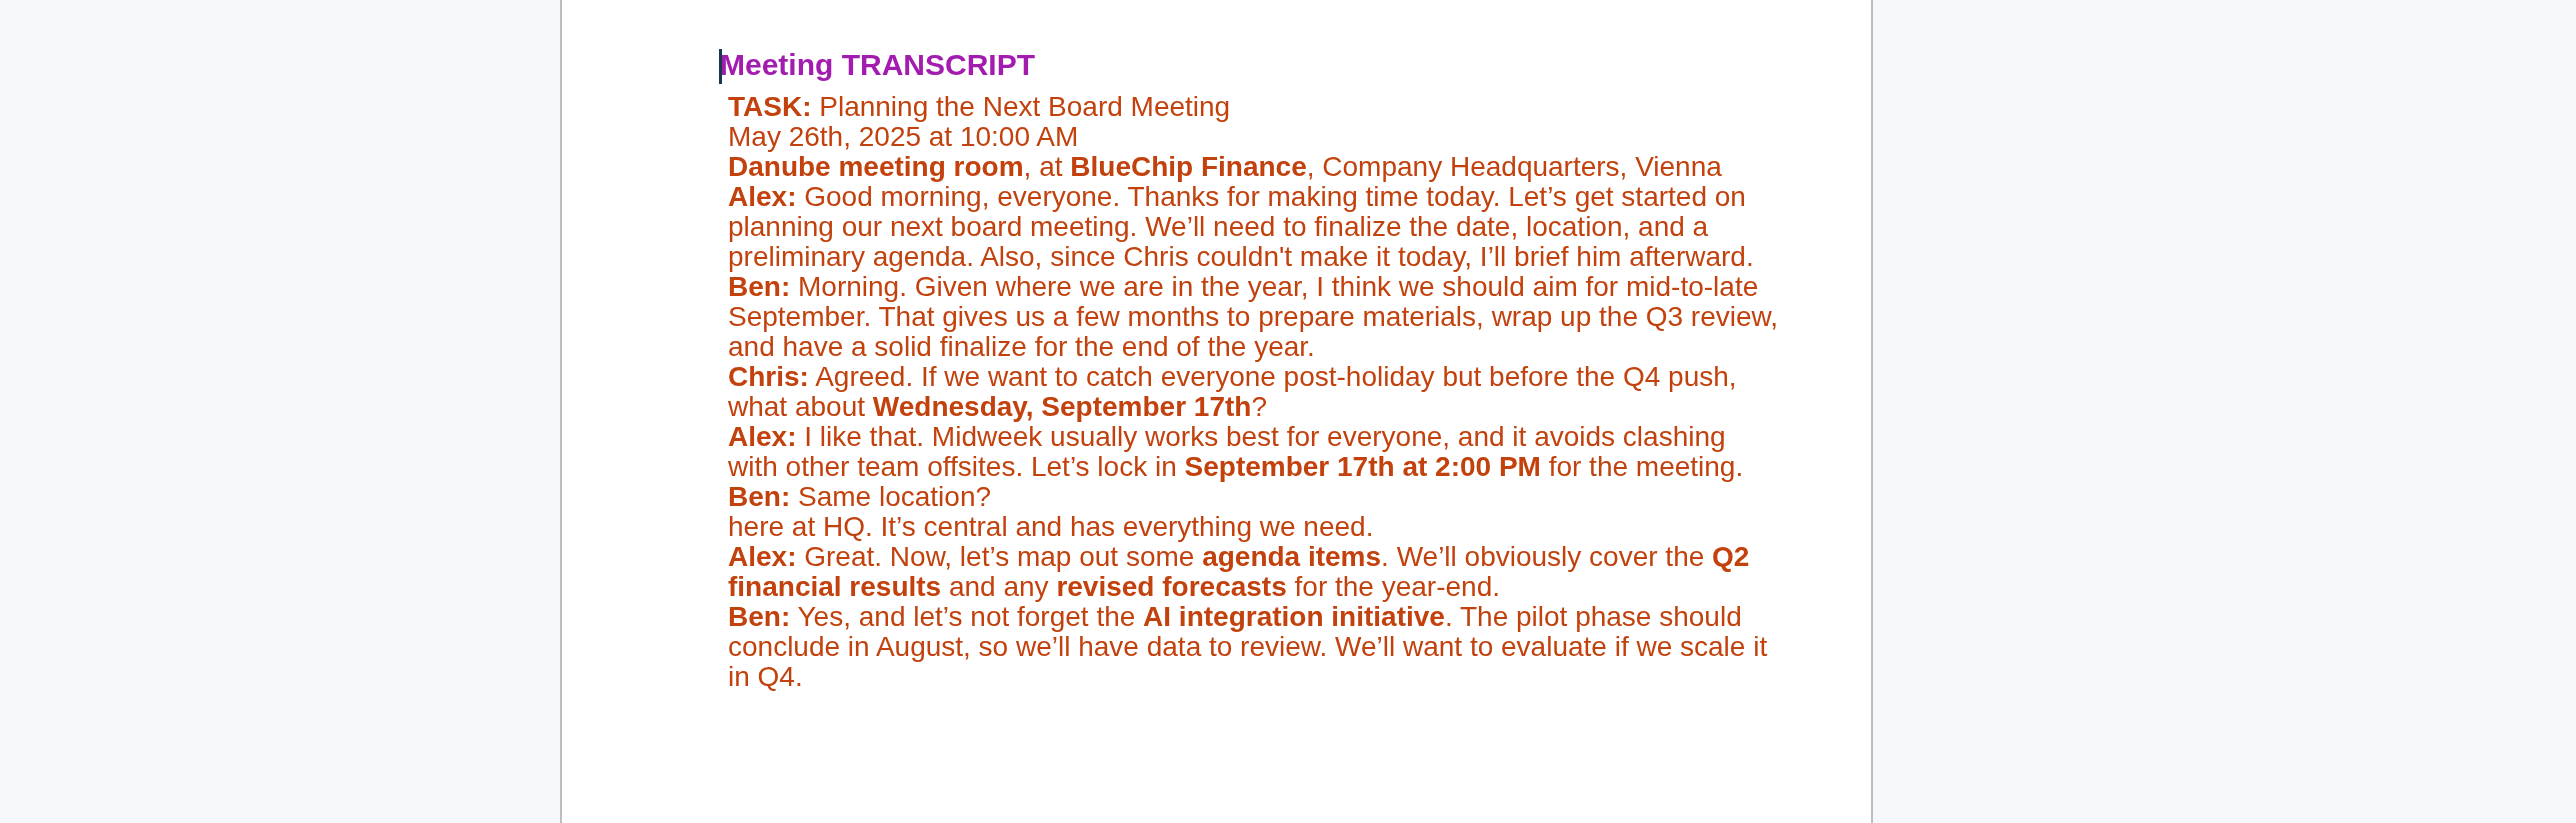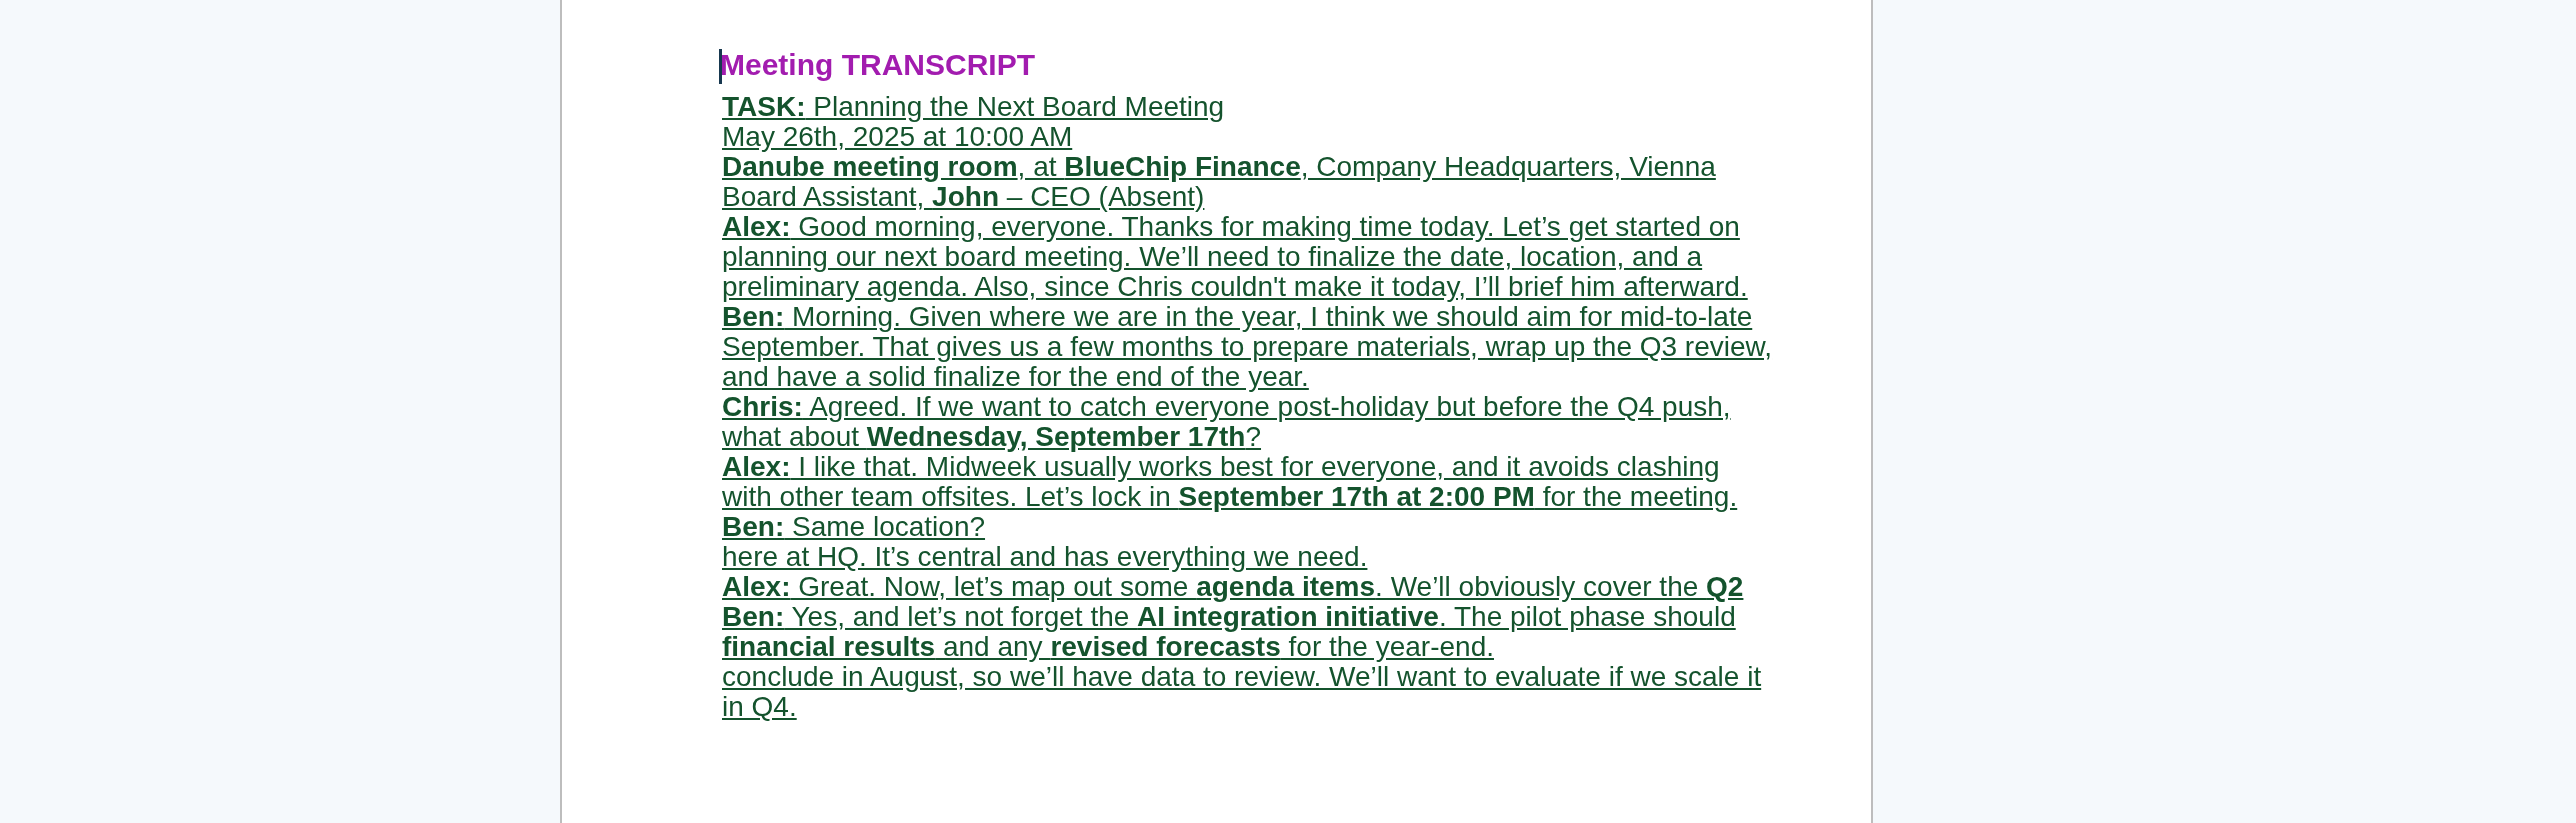--- a/index.html
+++ b/index.html
@@ -22,53 +22,51 @@
   .heading {
     position: absolute; left: 0; top: 46px;
     font-size: 30px; font-weight: bold; color: #a21caf;
     line-height: 38px; white-space: nowrap;
   }
   .cursor {
     position: absolute; left: -0.8px; top: 49px;
     width: 2.5px; height: 35px; background: #17384f;
   }
   .body-text {
-    position: absolute; left: 2px; top: 92px;
-    font-size: 28px; line-height: 30px; color: #14532d;
+    position: absolute; left: 8px; top: 92px;
+    font-size: 28px; line-height: 30px; color: #c2410c;
     white-space: nowrap;
-    text-decoration: underline;
   }
   .line { display: block; height: 30px; }
   .b { font-weight: bold; }
 </style>
 </head>
 <body>
 
 <div class="page"></div>
 
 <div class="content">
   <div class="cursor"></div>
   <div class="heading">Meeting TRANSCRIPT</div>
   <div class="body-text" id="body-text">
       <span class="line"><span class="b">TASK:</span><span> Planning the Next Board Meeting</span></span>
       <span class="line"><span>May 26th, 2025 at 10:00 AM</span></span>
       <span class="line"><span class="b">Danube meeting room</span><span>, at </span><span class="b">BlueChip Finance</span><span>, Company Headquarters, Vienna</span></span>
-      <span class="line"><span>Board Assistant, </span><span class="b">John</span><span> – CEO (Absent)</span></span>
       <span class="line"><span class="b">Alex:</span><span> Good morning, everyone. Thanks for making time today. Let’s get started on</span></span>
       <span class="line"><span>planning our next board meeting. We’ll need to finalize the date, location, and a</span></span>
       <span class="line"><span>preliminary agenda. Also, since Chris couldn't make it today, I’ll brief him afterward.</span></span>
       <span class="line"><span class="b">Ben:</span><span> Morning. Given where we are in the year, I think we should aim for mid-to-late</span></span>
       <span class="line"><span>September. That gives us a few months to prepare materials, wrap up the Q3 review,</span></span>
       <span class="line"><span>and have a solid finalize for the end of the year.</span></span>
       <span class="line"><span class="b">Chris:</span><span> Agreed. If we want to catch everyone post-holiday but before the Q4 push,</span></span>
       <span class="line"><span>what about </span><span class="b">Wednesday, September 17th</span><span>?</span></span>
       <span class="line"><span class="b">Alex:</span><span> I like that. Midweek usually works best for everyone, and it avoids clashing</span></span>
       <span class="line"><span>with other team offsites. Let’s lock in </span><span class="b">September 17th at 2:00 PM</span><span> for the meeting.</span></span>
       <span class="line"><span class="b">Ben:</span><span> Same location?</span></span>
       <span class="line"><span>here at HQ. It’s central and has everything we need.</span></span>
       <span class="line"><span class="b">Alex:</span><span> Great. Now, let’s map out some </span><span class="b">agenda items</span><span>. We’ll obviously cover the </span><span class="b">Q2</span></span>
+      <span class="line"><span class="b">financial results</span><span> and any </span><span class="b">revised forecasts</span><span> for the year-end.</span></span>
       <span class="line"><span class="b">Ben:</span><span> Yes, and let’s not forget the </span><span class="b">AI integration initiative</span><span>. The pilot phase should</span></span>
-      <span class="line"><span class="b">financial results</span><span> and any </span><span class="b">revised forecasts</span><span> for the year-end.</span></span>
       <span class="line"><span>conclude in August, so we’ll have data to review. We’ll want to evaluate if we scale it</span></span>
       <span class="line"><span>in Q4.</span></span>
     </div>
 </div>
 
 
 </body></html>

